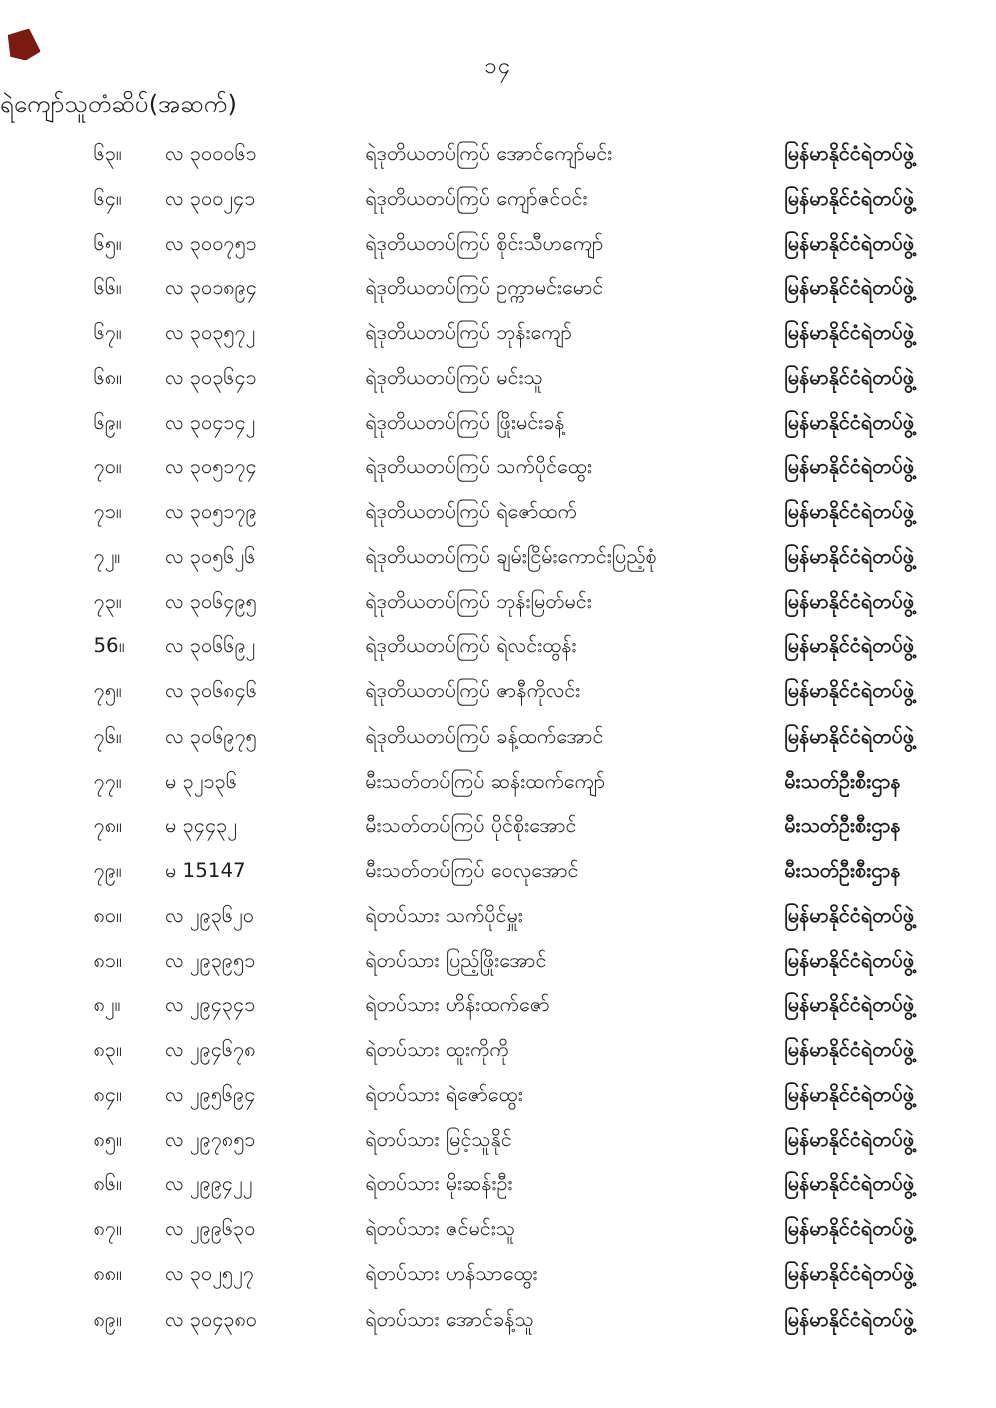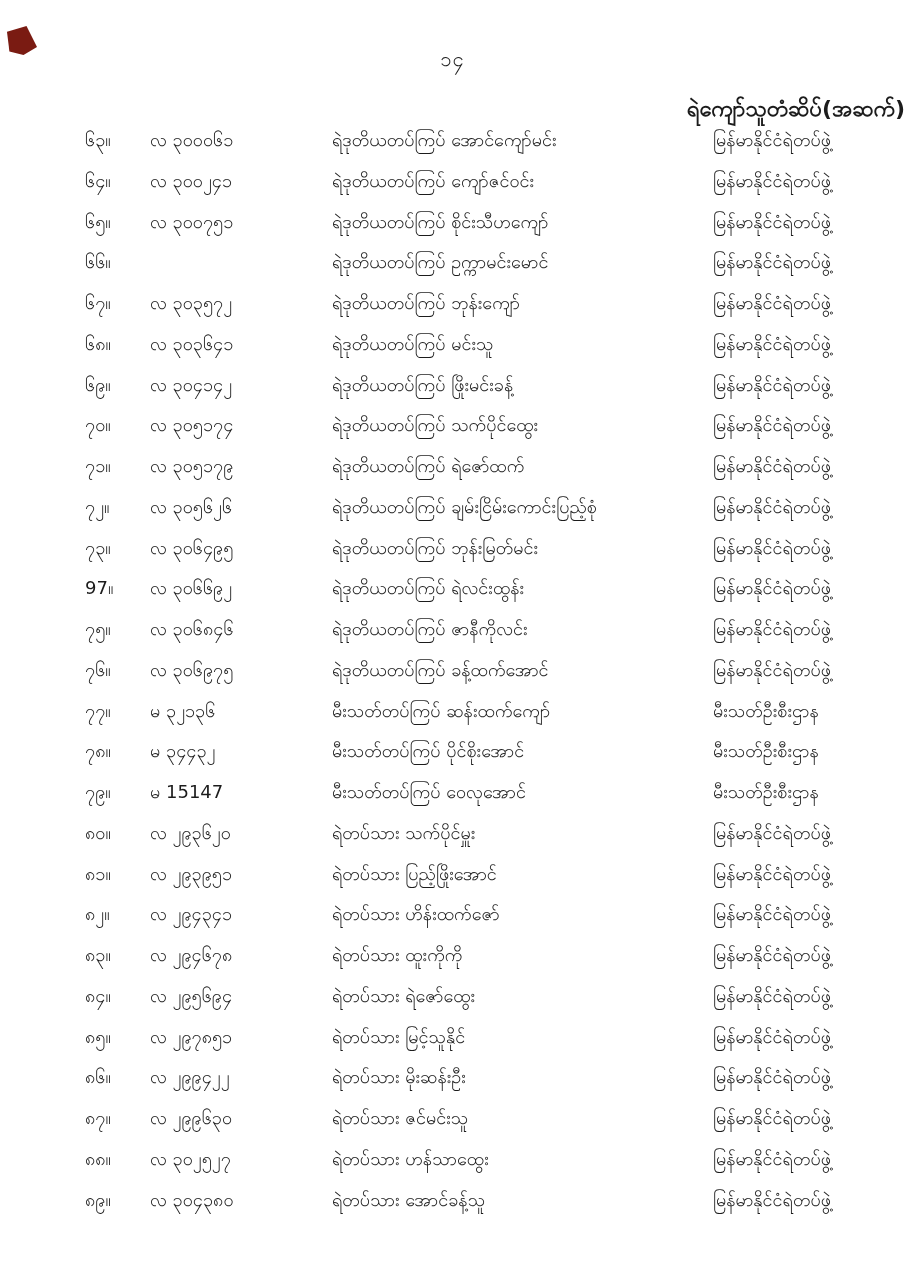--- a/index.html
+++ b/index.html
@@ -31,24 +31,23 @@
     width: 100%;
     text-align: center;
     font-size: 20px;
     letter-spacing: 1px;
   }
   .page-title {
     position: absolute;
     top: 80px;
     left: 0;
     width: 100%;
-    text-align: right;
+    text-align: left;
     font-size: 22px;
-    font-weight: bold;
-    margin-top: 14px;
+    font-weight: normal;
   }
   .roll-table {
     position: absolute;
     top: 120px;
     left: 0;
     width: 100%;
   }
   .roll-row {
     position: relative;
     height: 40.75px;
@@ -57,21 +56,21 @@
   .roll-row > span {
     position: absolute;
     top: 0;
     line-height: 40.75px;
     font-size: 18px;
     white-space: nowrap;
   }
   .c-no   { left: 85px;  width: 62px;  }
   .c-code { left: 150px; width: 175px; }
   .c-name { left: 332px; width: 378px; }
-  .c-org  { left: 713px; width: 180px; }
+  .c-org  { left: 713px; width: 180px; font-weight: bold; }
 </style>
 </head>
 <body>
 
 <div class="page">
 
   <div class="corner-mark" style="background: rgb(122, 27, 18);"></div>
 
   <div class="page-number">၁၄</div>
 
@@ -94,20 +93,21 @@
 
   <div class="roll-row">
     <span class="c-no">၆၅။</span>
     <span class="c-code">လ ၃၀၀၇၅၁</span>
     <span class="c-name">ရဲဒုတိယတပ်ကြပ် စိုင်းသီဟကျော်</span>
     <span class="c-org">မြန်မာနိုင်ငံရဲတပ်ဖွဲ့</span>
   </div>
 
   <div class="roll-row">
     <span class="c-no">၆၆။</span>
+    <span class="c-code">လ ၃၀၁၈၉၄</span>
     <span class="c-name">ရဲဒုတိယတပ်ကြပ် ဥက္ကာမင်းမောင်</span>
     <span class="c-org">မြန်မာနိုင်ငံရဲတပ်ဖွဲ့</span>
   </div>
 
   <div class="roll-row">
     <span class="c-no">၆၇။</span>
     <span class="c-code">လ ၃၀၃၅၇၂</span>
     <span class="c-name">ရဲဒုတိယတပ်ကြပ် ဘုန်းကျော်</span>
     <span class="c-org">မြန်မာနိုင်ငံရဲတပ်ဖွဲ့</span>
   </div>
@@ -148,21 +148,21 @@
   </div>
 
   <div class="roll-row">
     <span class="c-no">၇၃။</span>
     <span class="c-code">လ ၃၀၆၄၉၅</span>
     <span class="c-name">ရဲဒုတိယတပ်ကြပ် ဘုန်းမြတ်မင်း</span>
     <span class="c-org">မြန်မာနိုင်ငံရဲတပ်ဖွဲ့</span>
   </div>
 
   <div class="roll-row">
-    <span class="c-no">97။</span>
+    <span class="c-no">56။</span>
     <span class="c-code">လ ၃၀၆၆၉၂</span>
     <span class="c-name">ရဲဒုတိယတပ်ကြပ် ရဲလင်းထွန်း</span>
     <span class="c-org">မြန်မာနိုင်ငံရဲတပ်ဖွဲ့</span>
   </div>
 
   <div class="roll-row">
     <span class="c-no">၇၅။</span>
     <span class="c-code">လ ၃၀၆၈၄၆</span>
     <span class="c-name">ရဲဒုတိယတပ်ကြပ် ဇာနီကိုလင်း</span>
     <span class="c-org">မြန်မာနိုင်ငံရဲတပ်ဖွဲ့</span>

